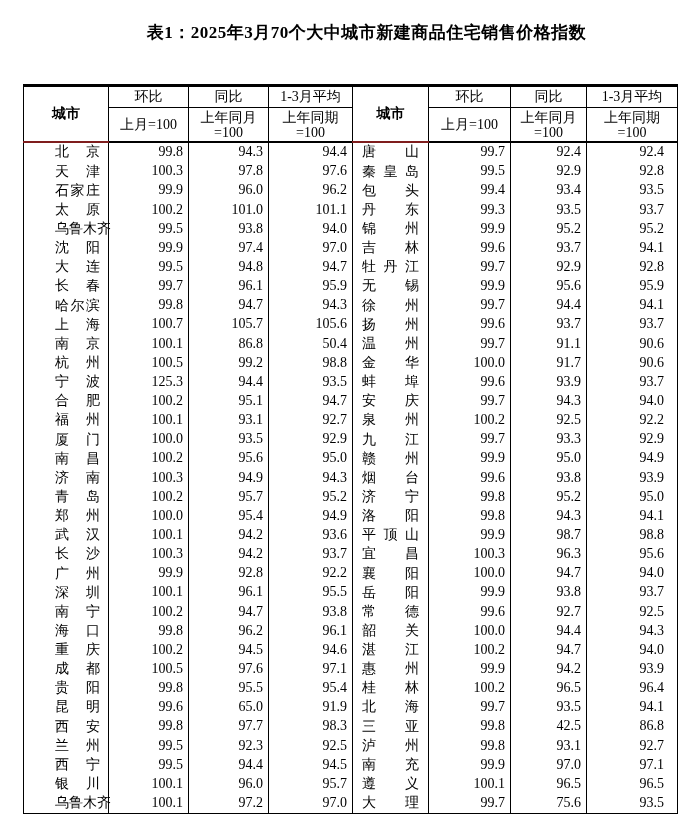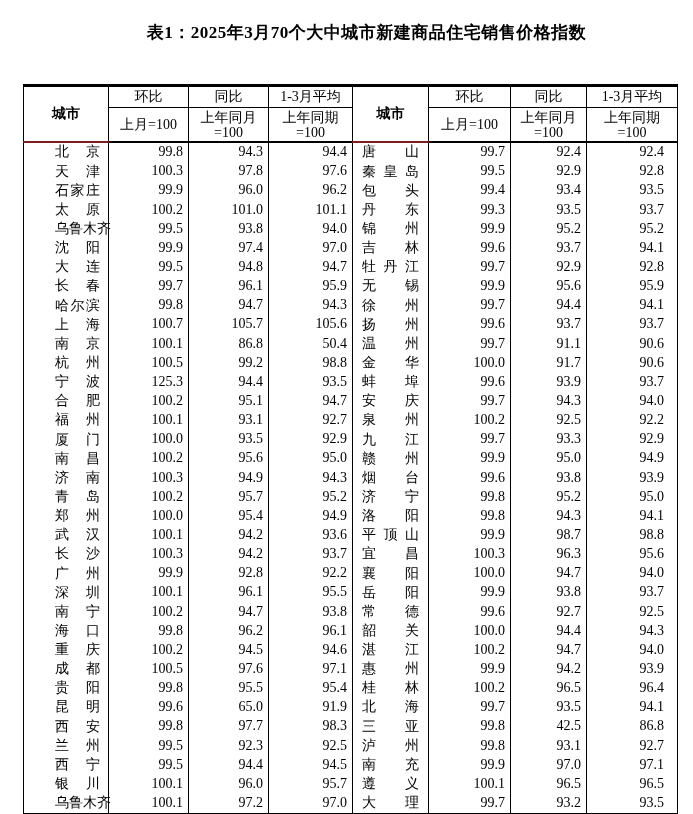--- a/index.html
+++ b/index.html
@@ -510,19 +510,19 @@
     <td class="num last">96.5</td>
   </tr>
 
   <tr>
     <td class="city"><span class="city-name cn-l">乌鲁木齐</span></td>
     <td class="num">100.1</td>
     <td class="num">97.2</td>
     <td class="num">97.0</td>
     <td class="city"><span class="city-name cn-r">大理</span></td>
     <td class="num">99.7</td>
-    <td class="num">93.2</td>
+    <td class="num">75.6</td>
     <td class="num last">93.5</td>
   </tr>
 </tbody>
   </table>
 
 </div>
 
 </body></html>

